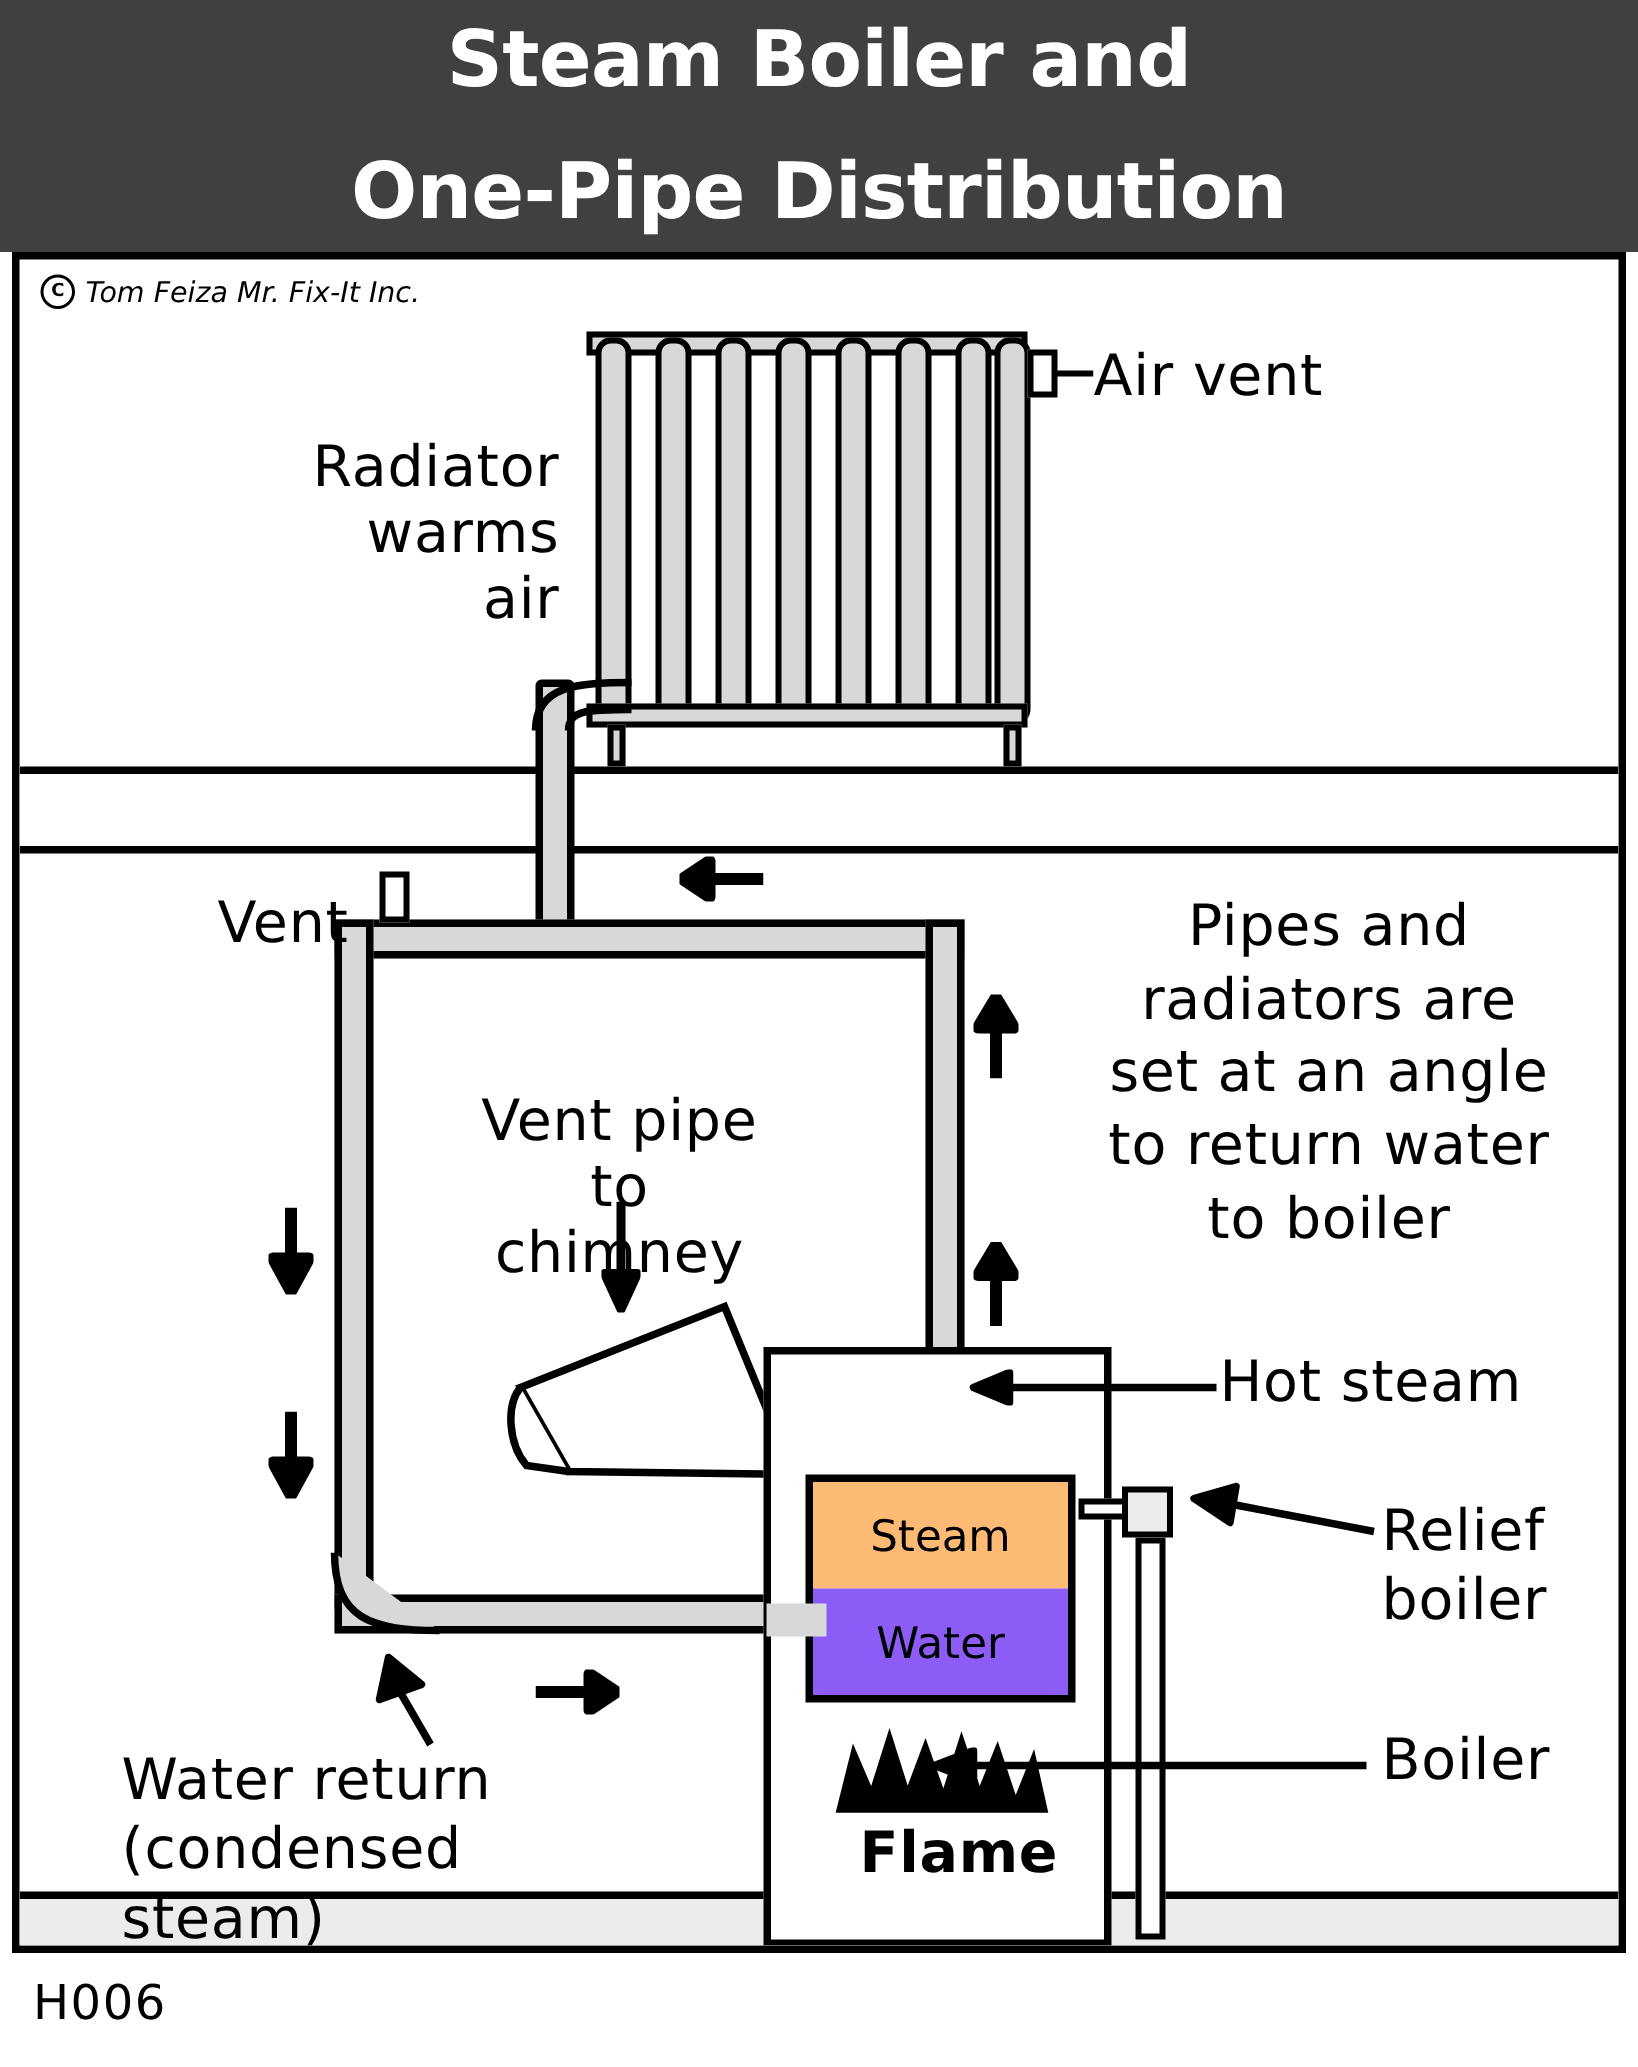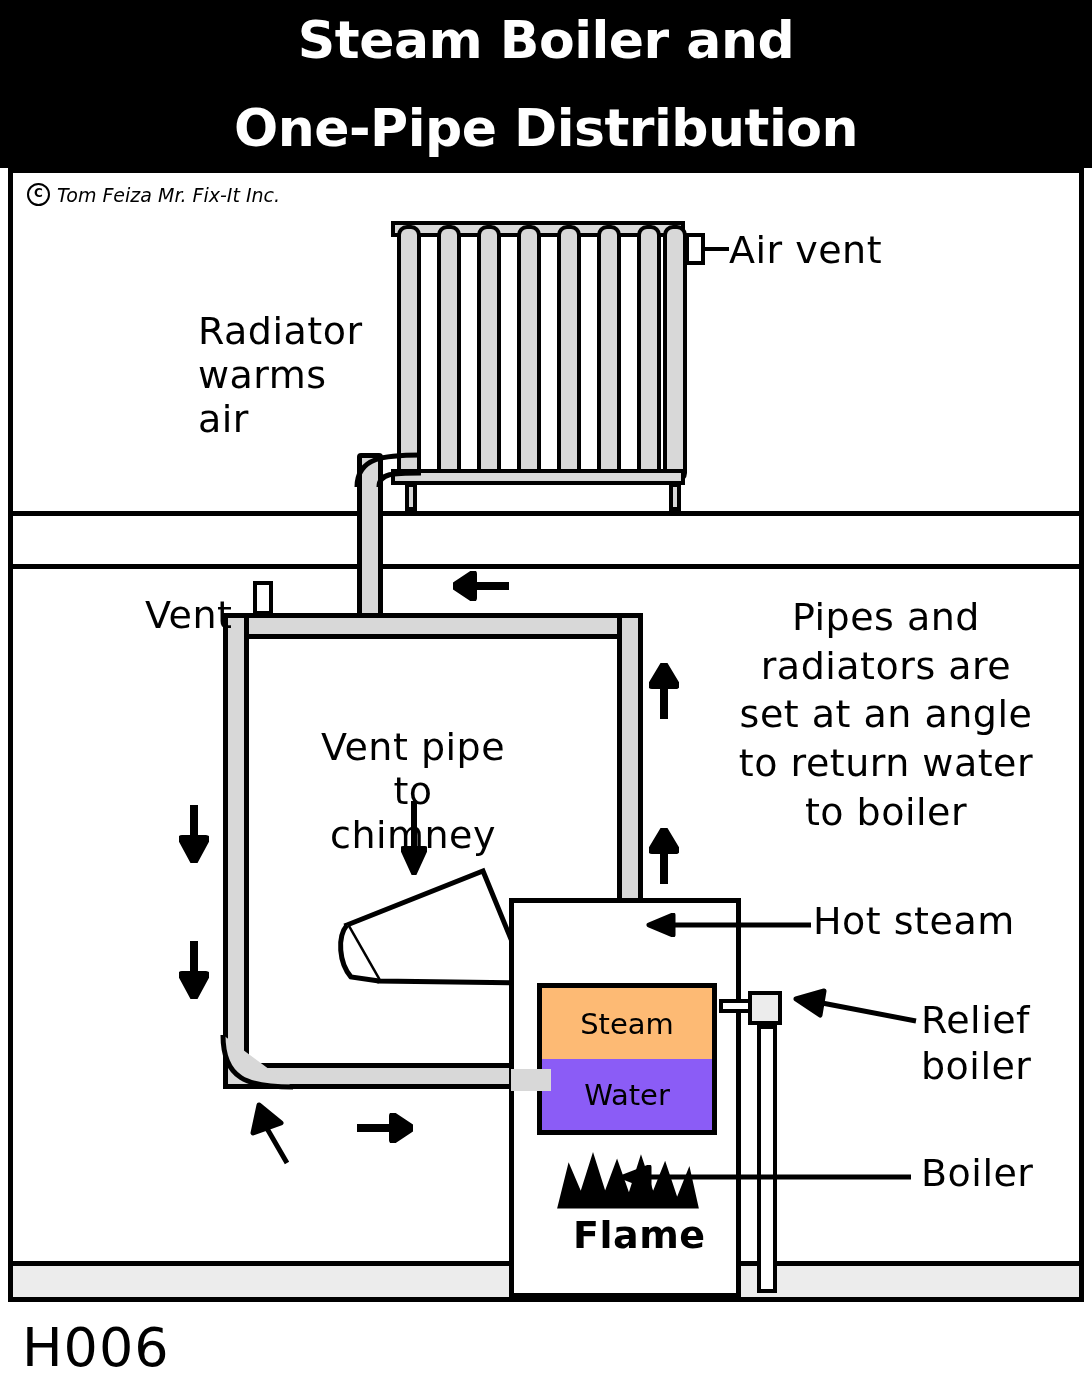--- a/index.html
+++ b/index.html
@@ -21,21 +21,21 @@
     height: 1378px;
     background: #ffffff;
   }
 
   
   .banner {
     position: absolute;
     left: 0; top: 0;
     width: 1092px;
     height: 168px;
-    background: #000000;
+    background: #404040;
     color: #ffffff;
     display: flex;
     flex-direction: column;
     align-items: center;
     justify-content: center;
     gap: 32px;
   }
   .banner-line {
     font-family: "DejaVu Sans", sans-serif;
     font-weight: bold;
@@ -241,21 +241,21 @@
     border: 4px solid #000;
     box-sizing: border-box;
   }
 
   
   .code {
     position: absolute;
     left: 22px;
     top: 1316px;
     font-family: "DejaVu Sans", sans-serif;
-    font-size: 54px;
+    font-size: 32px;
     font-weight: normal;
     color: #000000;
     letter-spacing: 1px;
   }
 
   svg { display:block; }
 </style>
 </head>
 <body>
 
@@ -294,21 +294,21 @@
 
     <div class="rad-leg" style="left:392px; top:310px;"></div>
     <div class="rad-leg" style="left:656px; top:310px;"></div>
 
     <div class="air-vent-box"></div>
     <svg style="position:absolute; left:690px; top:72px;" width="26" height="8">
       <line x1="0" y1="4" x2="26" y2="4" stroke="#000" stroke-width="4"></line>
     </svg>
     <div class="label" style="left:716px; top:55px;">Air vent</div>
 
-    <div class="label" style="left:185px; top:136px; text-align:left; width:175px;">Radiator
+    <div class="label" style="left:185px; top:116px; text-align:right; width:175px;">Radiator
 warms air</div>
 
     <div class="pipe" style="left:344px; top:280px; width:26px; height:180px; border-radius:4px;"></div>
     <svg style="position:absolute; left:336px; top:270px;" width="80" height="48">
       <path d="M8 44 C 8 14, 36 12, 72 12" fill="none" stroke="#000" stroke-width="5"></path>
       <path d="M30 44 C 30 30, 44 30, 72 30" fill="none" stroke="#000" stroke-width="5"></path>
     </svg>
 
     <div class="pipe" style="left:210px; top:440px; width:420px; height:26px;"></div>
 
@@ -393,18 +393,20 @@
     <div class="label" style="left:908px; top:978px;">Boiler</div>
 
     <svg style="position:absolute; left:540px; top:978px;" width="150" height="60">
       <path d="M6 56 L 16 16 L 28 44 L 40 6 L 52 44 L 64 12 L 76 46 L 88 8 L 100 44 L 112 14 L 124 50 L 136 20 L 144 56 Z" fill="#000" stroke="#000" stroke-width="3" stroke-linejoin="miter"></path>
     </svg>
     <div class="label" style="left:560px; top:1040px;font-weight:bold;">Flame</div>
 
     <svg style="position:absolute; left:230px; top:922px;" width="70" height="70">
       <path d="M44 68 L 22 30 M 10 38 L 16 10 L 38 28 Z" fill="#000" stroke="#000" stroke-width="5" stroke-linejoin="round"></path>
     </svg>
+    <div class="label" style="left:68px; top:990px; width:360px; line-height:1.22;">Water return
+(condensed steam)</div>
 
   </div>
 
   <div class="code">H006</div>
 
 </div>
 
 </body></html>

